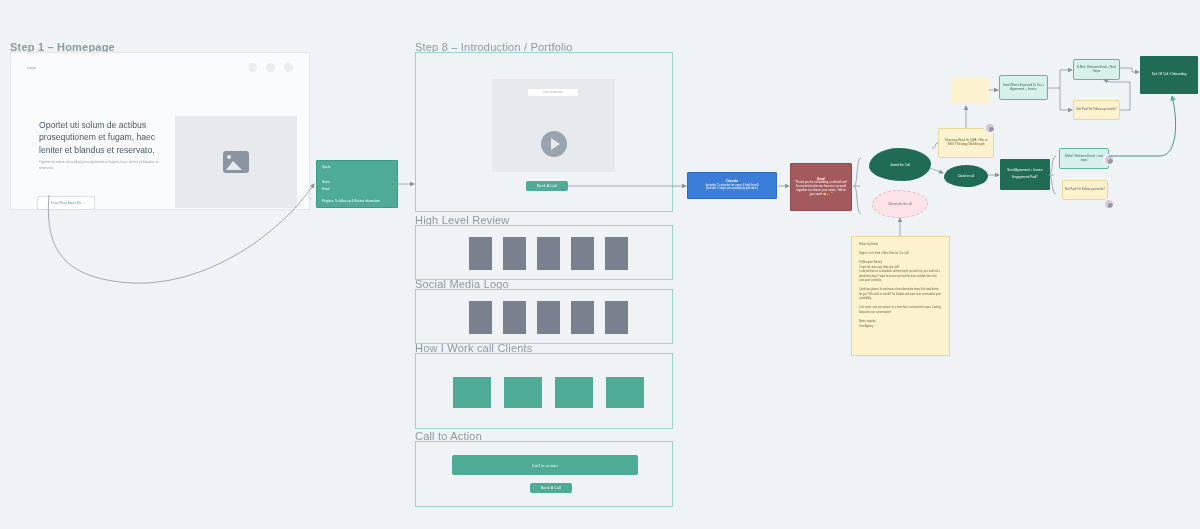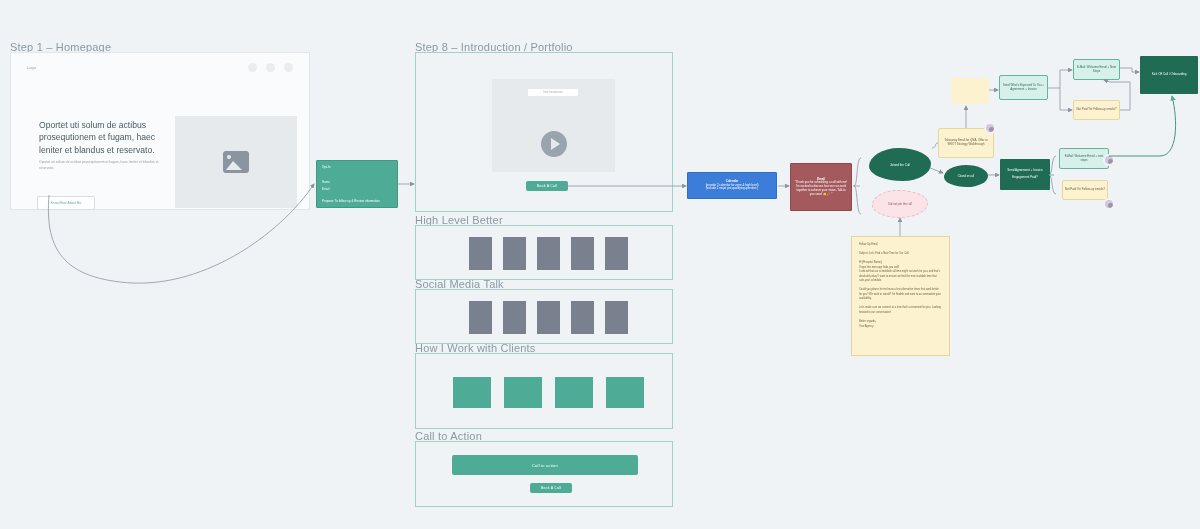--- a/index.html
+++ b/index.html
@@ -124,21 +124,21 @@
     content:"";position:absolute;left:3px;top:2.5px;width:5px;height:5px;border-radius:50%;background:#9b93a8;
   }
 
   svg.overlay{position:absolute;left:0;top:0;width:1200px;height:529px;pointer-events:none;}
 </style>
 </head>
 <body>
 
 <div class="canvas">
 
-  <div class="abs sec-title" style="left:10px;top:41px;">Step 1 – Homepage</div>
+  <div class="abs sec-title" style="left:10px;top:41px;font-weight:bold;">Step 1 – Homepage</div>
   <div class="abs frame-white" style="left:10px;top:52px;width:300px;height:158px;">
     <div class="wf-nav">Logo</div>
     <div class="navdots">
       <span></span>
       <span></span>
       <span></span>
     </div>
     <div class="hero-h">Oportet uti solum de actibus prosequtionem et fugam, haec leniter et blandus et reservato.</div>
     <div class="hero-p">Oportet uti solum de actibus prosequtionem et fugam, haec leniter et blandus et reservato.</div>
     <div class="hero-btn">Know More About Me</div>
@@ -156,39 +156,39 @@
 
   <div class="abs sec-title" style="left:415px;top:41px;">Step 8 – Introduction / Portfolio</div>
   <div class="abs frame" style="left:415px;top:52px;width:258px;height:160px;">
     <div class="vid">
       <div class="vid-cap">Intro Introduction</div>
       <div class="play"></div>
     </div>
     <div class="tealbtn abs" style="left:110px;top:128px;width:42px;height:10px;">Book A Call</div>
   </div>
 
-  <div class="abs sec-title" style="left:415px;top:214px;">High Level Better</div>
+  <div class="abs sec-title" style="left:415px;top:214px;">High Level Review</div>
   <div class="abs frame" style="left:415px;top:225px;width:258px;height:55px;">
     <div class="card-grey abs" style="left:53px;top:11px;width:23px;height:33px;"></div>
     <div class="card-grey abs" style="left:87px;top:11px;width:23px;height:33px;"></div>
     <div class="card-grey abs" style="left:121px;top:11px;width:23px;height:33px;"></div>
     <div class="card-grey abs" style="left:155px;top:11px;width:23px;height:33px;"></div>
     <div class="card-grey abs" style="left:189px;top:11px;width:23px;height:33px;"></div>
   </div>
 
-  <div class="abs sec-title" style="left:415px;top:278px;">Social Media Talk</div>
+  <div class="abs sec-title" style="left:415px;top:278px;">Social Media Logo</div>
   <div class="abs frame" style="left:415px;top:289px;width:258px;height:55px;">
     <div class="card-grey abs" style="left:53px;top:11px;width:23px;height:33px;"></div>
     <div class="card-grey abs" style="left:87px;top:11px;width:23px;height:33px;"></div>
     <div class="card-grey abs" style="left:121px;top:11px;width:23px;height:33px;"></div>
     <div class="card-grey abs" style="left:155px;top:11px;width:23px;height:33px;"></div>
     <div class="card-grey abs" style="left:189px;top:11px;width:23px;height:33px;"></div>
   </div>
 
-  <div class="abs sec-title" style="left:415px;top:342px;">How I Work with Clients</div>
+  <div class="abs sec-title" style="left:415px;top:342px;">How I Work call Clients</div>
   <div class="abs frame" style="left:415px;top:353px;width:258px;height:76px;">
     <div class="card-teal abs" style="left:37px;top:23px;width:38px;height:31px;"></div>
     <div class="card-teal abs" style="left:88px;top:23px;width:38px;height:31px;"></div>
     <div class="card-teal abs" style="left:139px;top:23px;width:38px;height:31px;"></div>
     <div class="card-teal abs" style="left:190px;top:23px;width:38px;height:31px;"></div>
   </div>
 
   <div class="abs sec-title" style="left:415px;top:430px;">Call to Action</div>
   <div class="abs frame" style="left:415px;top:441px;width:258px;height:66px;">
     <div class="tealbtn abs" style="left:36px;top:13px;width:186px;height:20px;font-size:4px;">Call to action</div>

